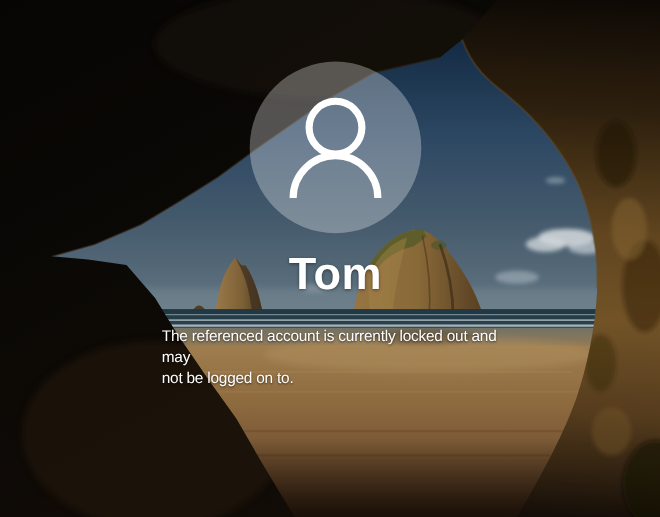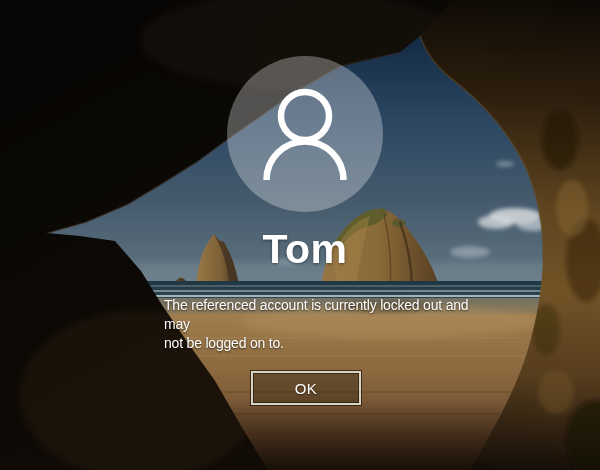--- a/index.html
+++ b/index.html
@@ -20,21 +20,20 @@
   .username{
     position:absolute;left:305px;top:226px;transform:translateX(-50%);
     color:#ffffff;font-size:41px;font-weight:700;letter-spacing:0.5px;
     text-shadow:0 1px 3px rgba(0,0,0,0.45);white-space:nowrap;
   }
 
   .message{
     position:absolute;left:147px;top:296px;width:330px;
     color:#ffffff;font-size:14px;line-height:19px;letter-spacing:-0.2px;
     text-shadow:0 1px 2px rgba(0,0,0,0.65);
-    margin-left:17px;
   }
 
   .ok-button{
     position:absolute;left:251px;top:371px;width:110px;height:34px;
     box-sizing:border-box;border:2px solid #d9d3c3;
     background:rgba(28,19,11,0.30);
     box-shadow:0 0 0 1px rgba(10,7,4,0.60), inset 0 0 0 1px rgba(10,7,4,0.45);
     color:#ffffff;font-size:15px;letter-spacing:0.5px;
     font-family:"Liberation Sans","DejaVu Sans",sans-serif;
     display:flex;align-items:center;justify-content:center;
@@ -193,15 +192,14 @@
     </svg>
   </div>
 
   <div class="username">Tom</div>
 
   <div class="message">
     <div>The referenced account is currently locked out and may</div>
     <div>not be logged on to.</div>
   </div>
 
-  <button class="ok-button" type="button">OK</button>
 
 </div>
 
 </body></html>

